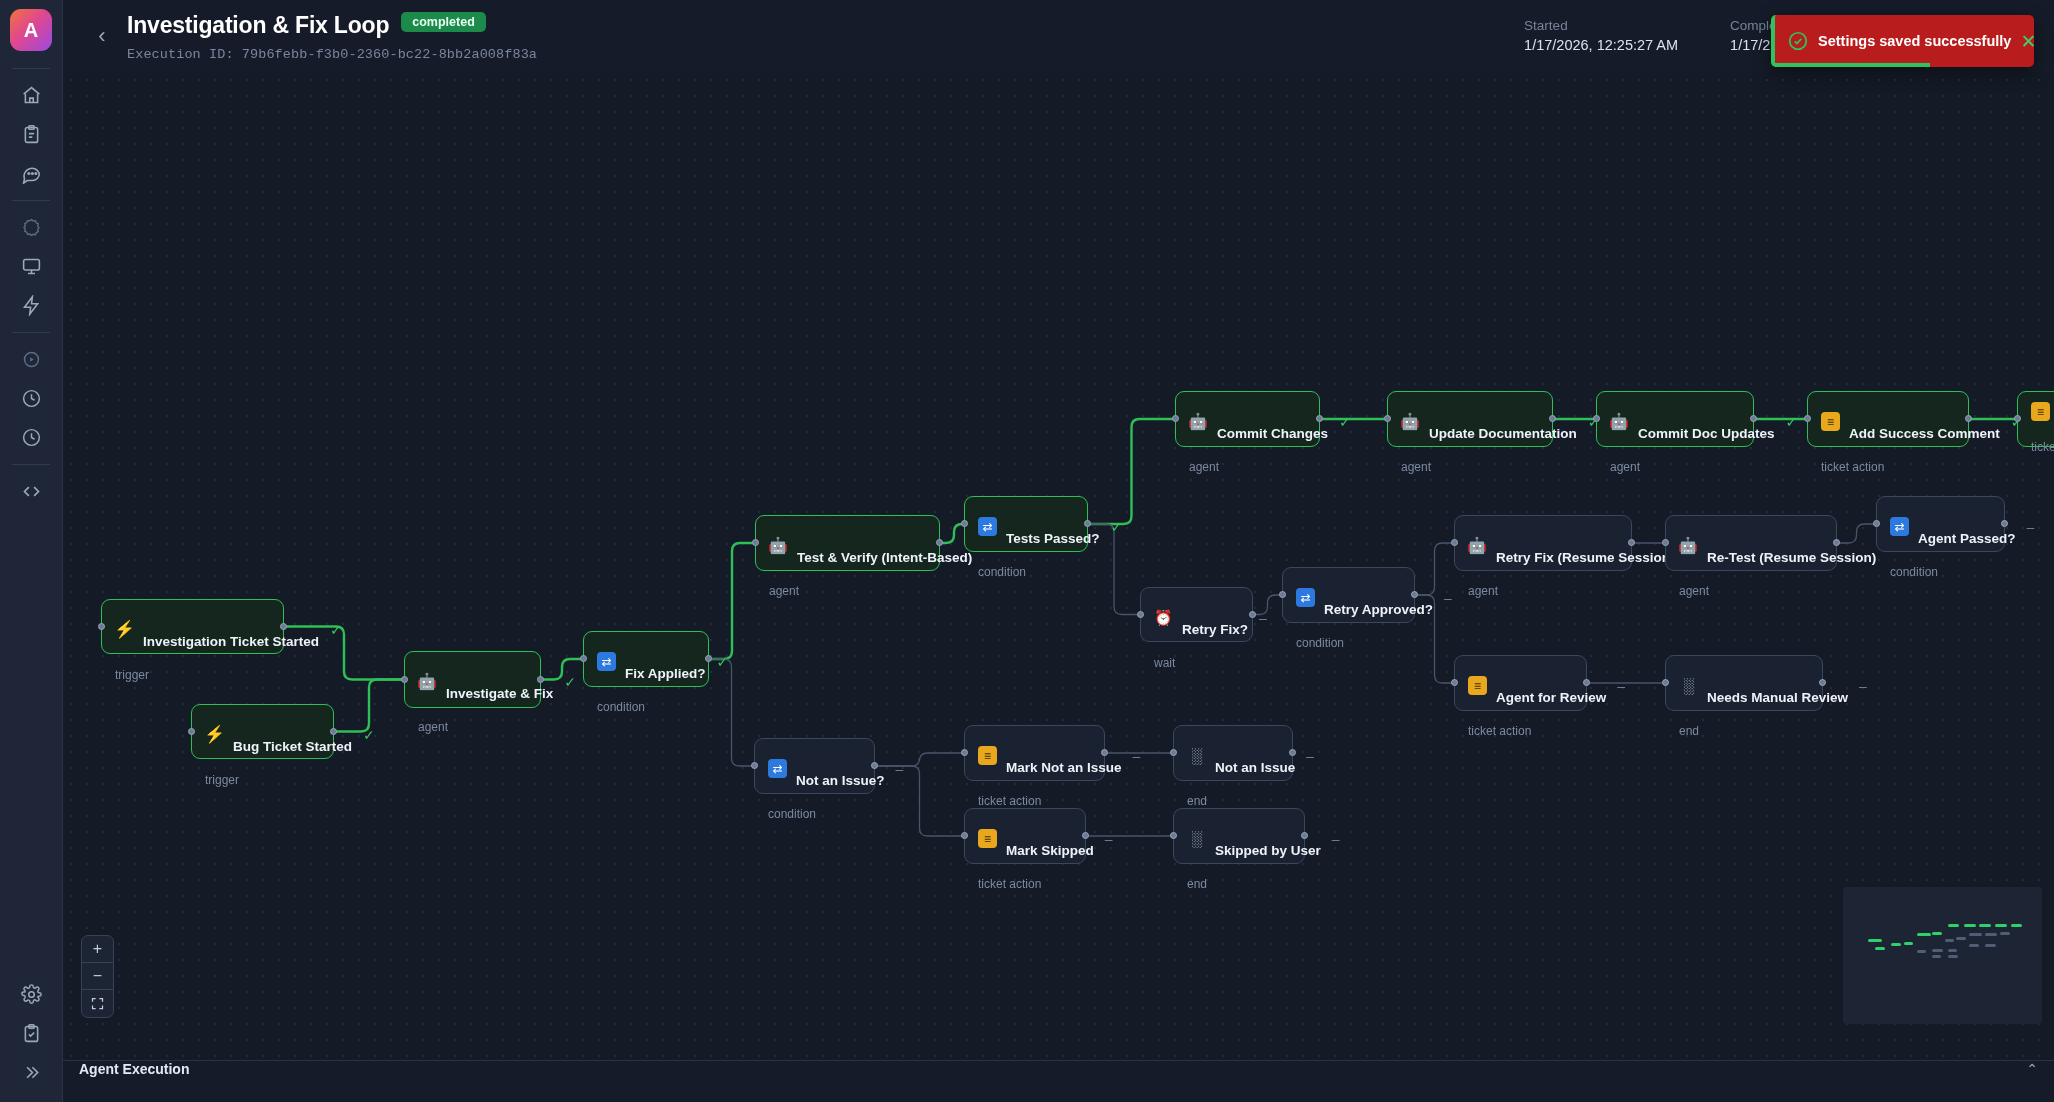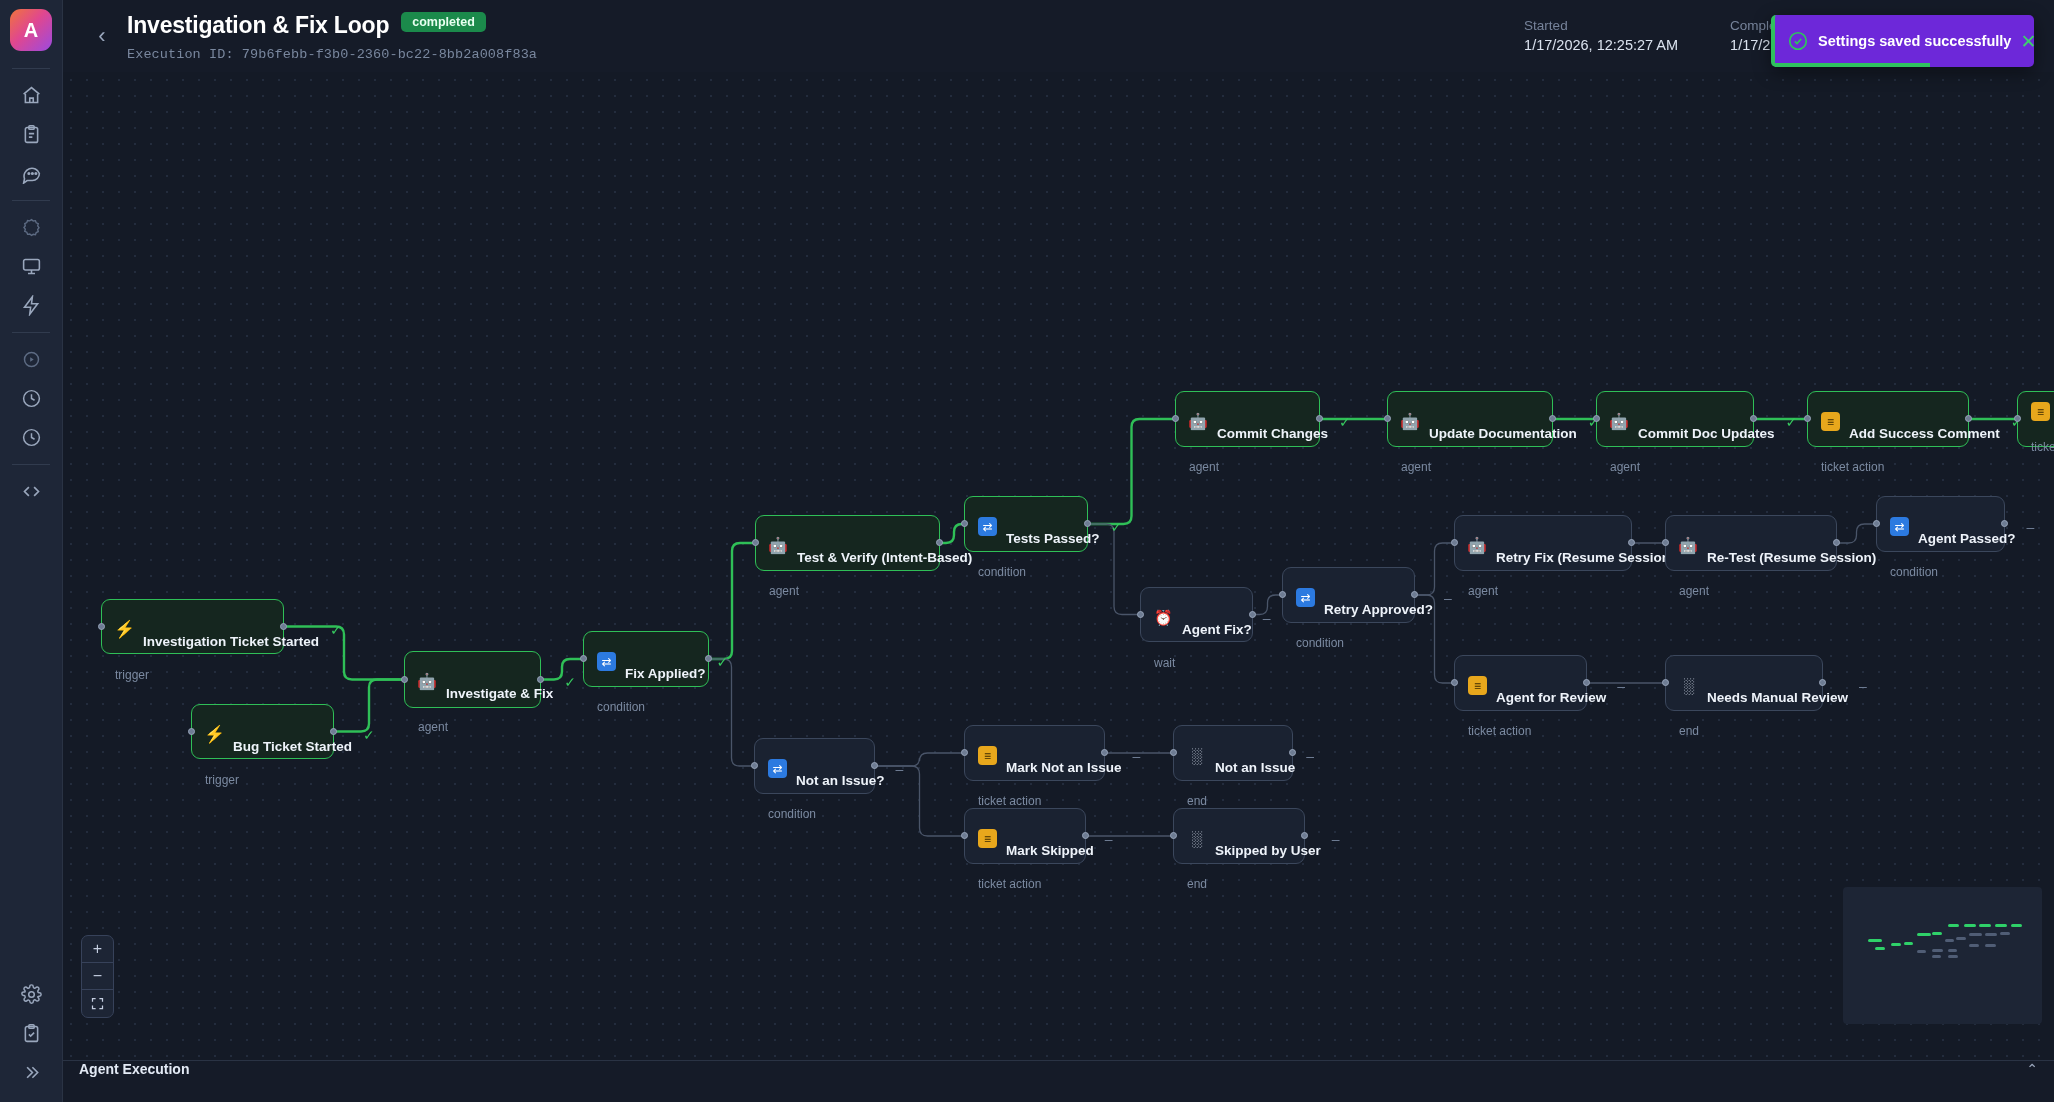--- a/index.html
+++ b/index.html
@@ -73,21 +73,21 @@
   
   #progress-wrap {
     position: absolute; left: 84px; right: 22px; top: 74px; height: 7px;
     background: #39455a; border-radius: 4px; overflow: hidden;
   }
   #progress-fill { height: 100%; background: #2eb85c; border-radius: 4px; }
 
   
   #toast {
     position: absolute; top: 15px; right: 20px; width: 263px; height: 52px;
-    background: #6d28d9; border-left: 4px solid #2fc25f;
+    background: #b91c1c; border-left: 4px solid #2fc25f;
     border-radius: 5px; display: flex; align-items: center; gap: 9px;
     padding: 0 12px; box-shadow: 0 5px 18px rgba(0,0,0,.45); z-index: 60;
   }
   #toast-check { width: 22px; height: 22px; flex: 0 0 22px; color: #2fc25f; }
   #toast-msg { font-size: 14.5px; font-weight: bold; color: #ffffff; flex: 1; white-space: nowrap; }
   #toast-close { color: #3fce6e; font-size: 19px; cursor: pointer; line-height: 1; }
   #toast-bar { position: absolute; left: 0; bottom: 0; height: 4px; width: 60%; background: #2fc25f; }
 
   
   #canvas {
@@ -425,21 +425,21 @@
           <div class="node done" style="left: 1954px; top: 319px; width: 150px; height: 56px;">
             <div class="node-head">
               <span class="node-ico ico-ticket">≡</span>
             </div>
             <div class="node-type">ticket action</div>
             <span class="port l"></span>
           </div>
           <div class="node" style="left: 1077px; top: 515px; width: 113px; height: 55px;">
             <div class="node-head">
               <span class="node-ico ico-wait">⏰</span>
-              <span class="node-title">Agent Fix?</span>
+              <span class="node-title">Retry Fix?</span>
               <span class="node-mark pend">–</span>
             </div>
             <div class="node-type">wait</div>
             <span class="port l"></span>
             <span class="port r"></span>
           </div>
           <div class="node" style="left: 1219px; top: 495px; width: 133px; height: 56px;">
             <div class="node-head">
               <span class="node-ico ico-cond">⇄</span>
               <span class="node-title">Retry Approved?</span>

